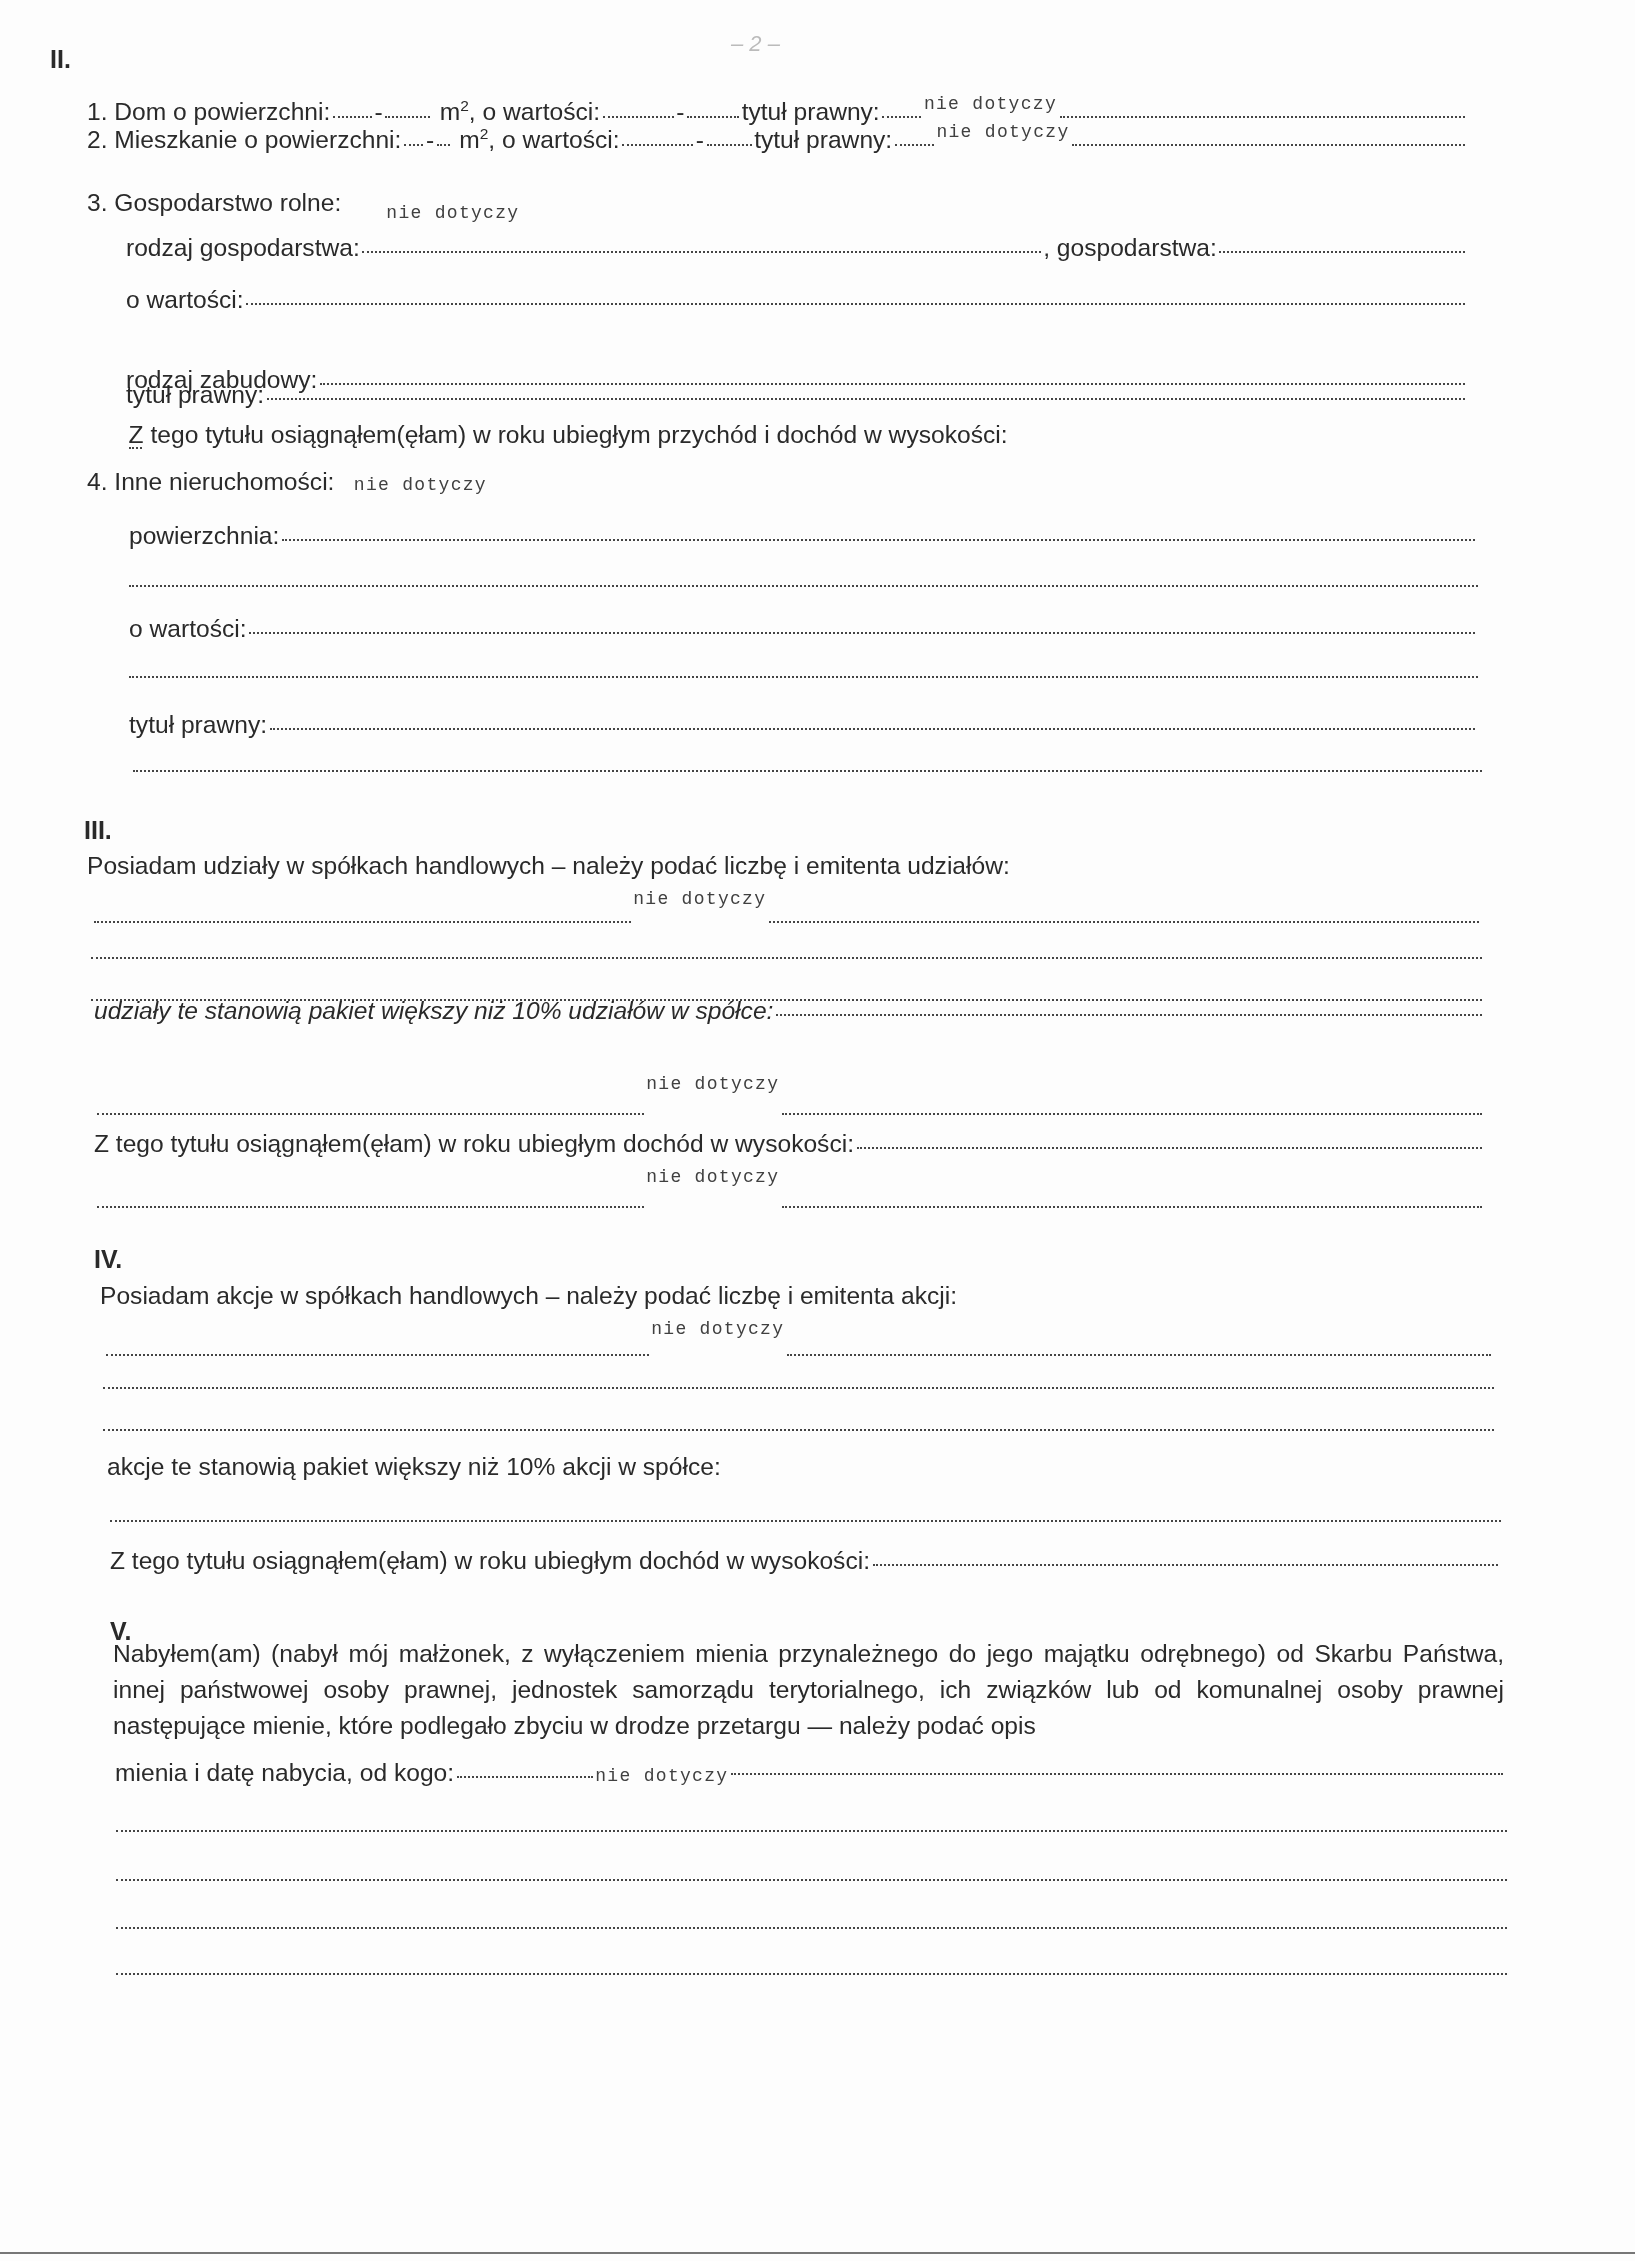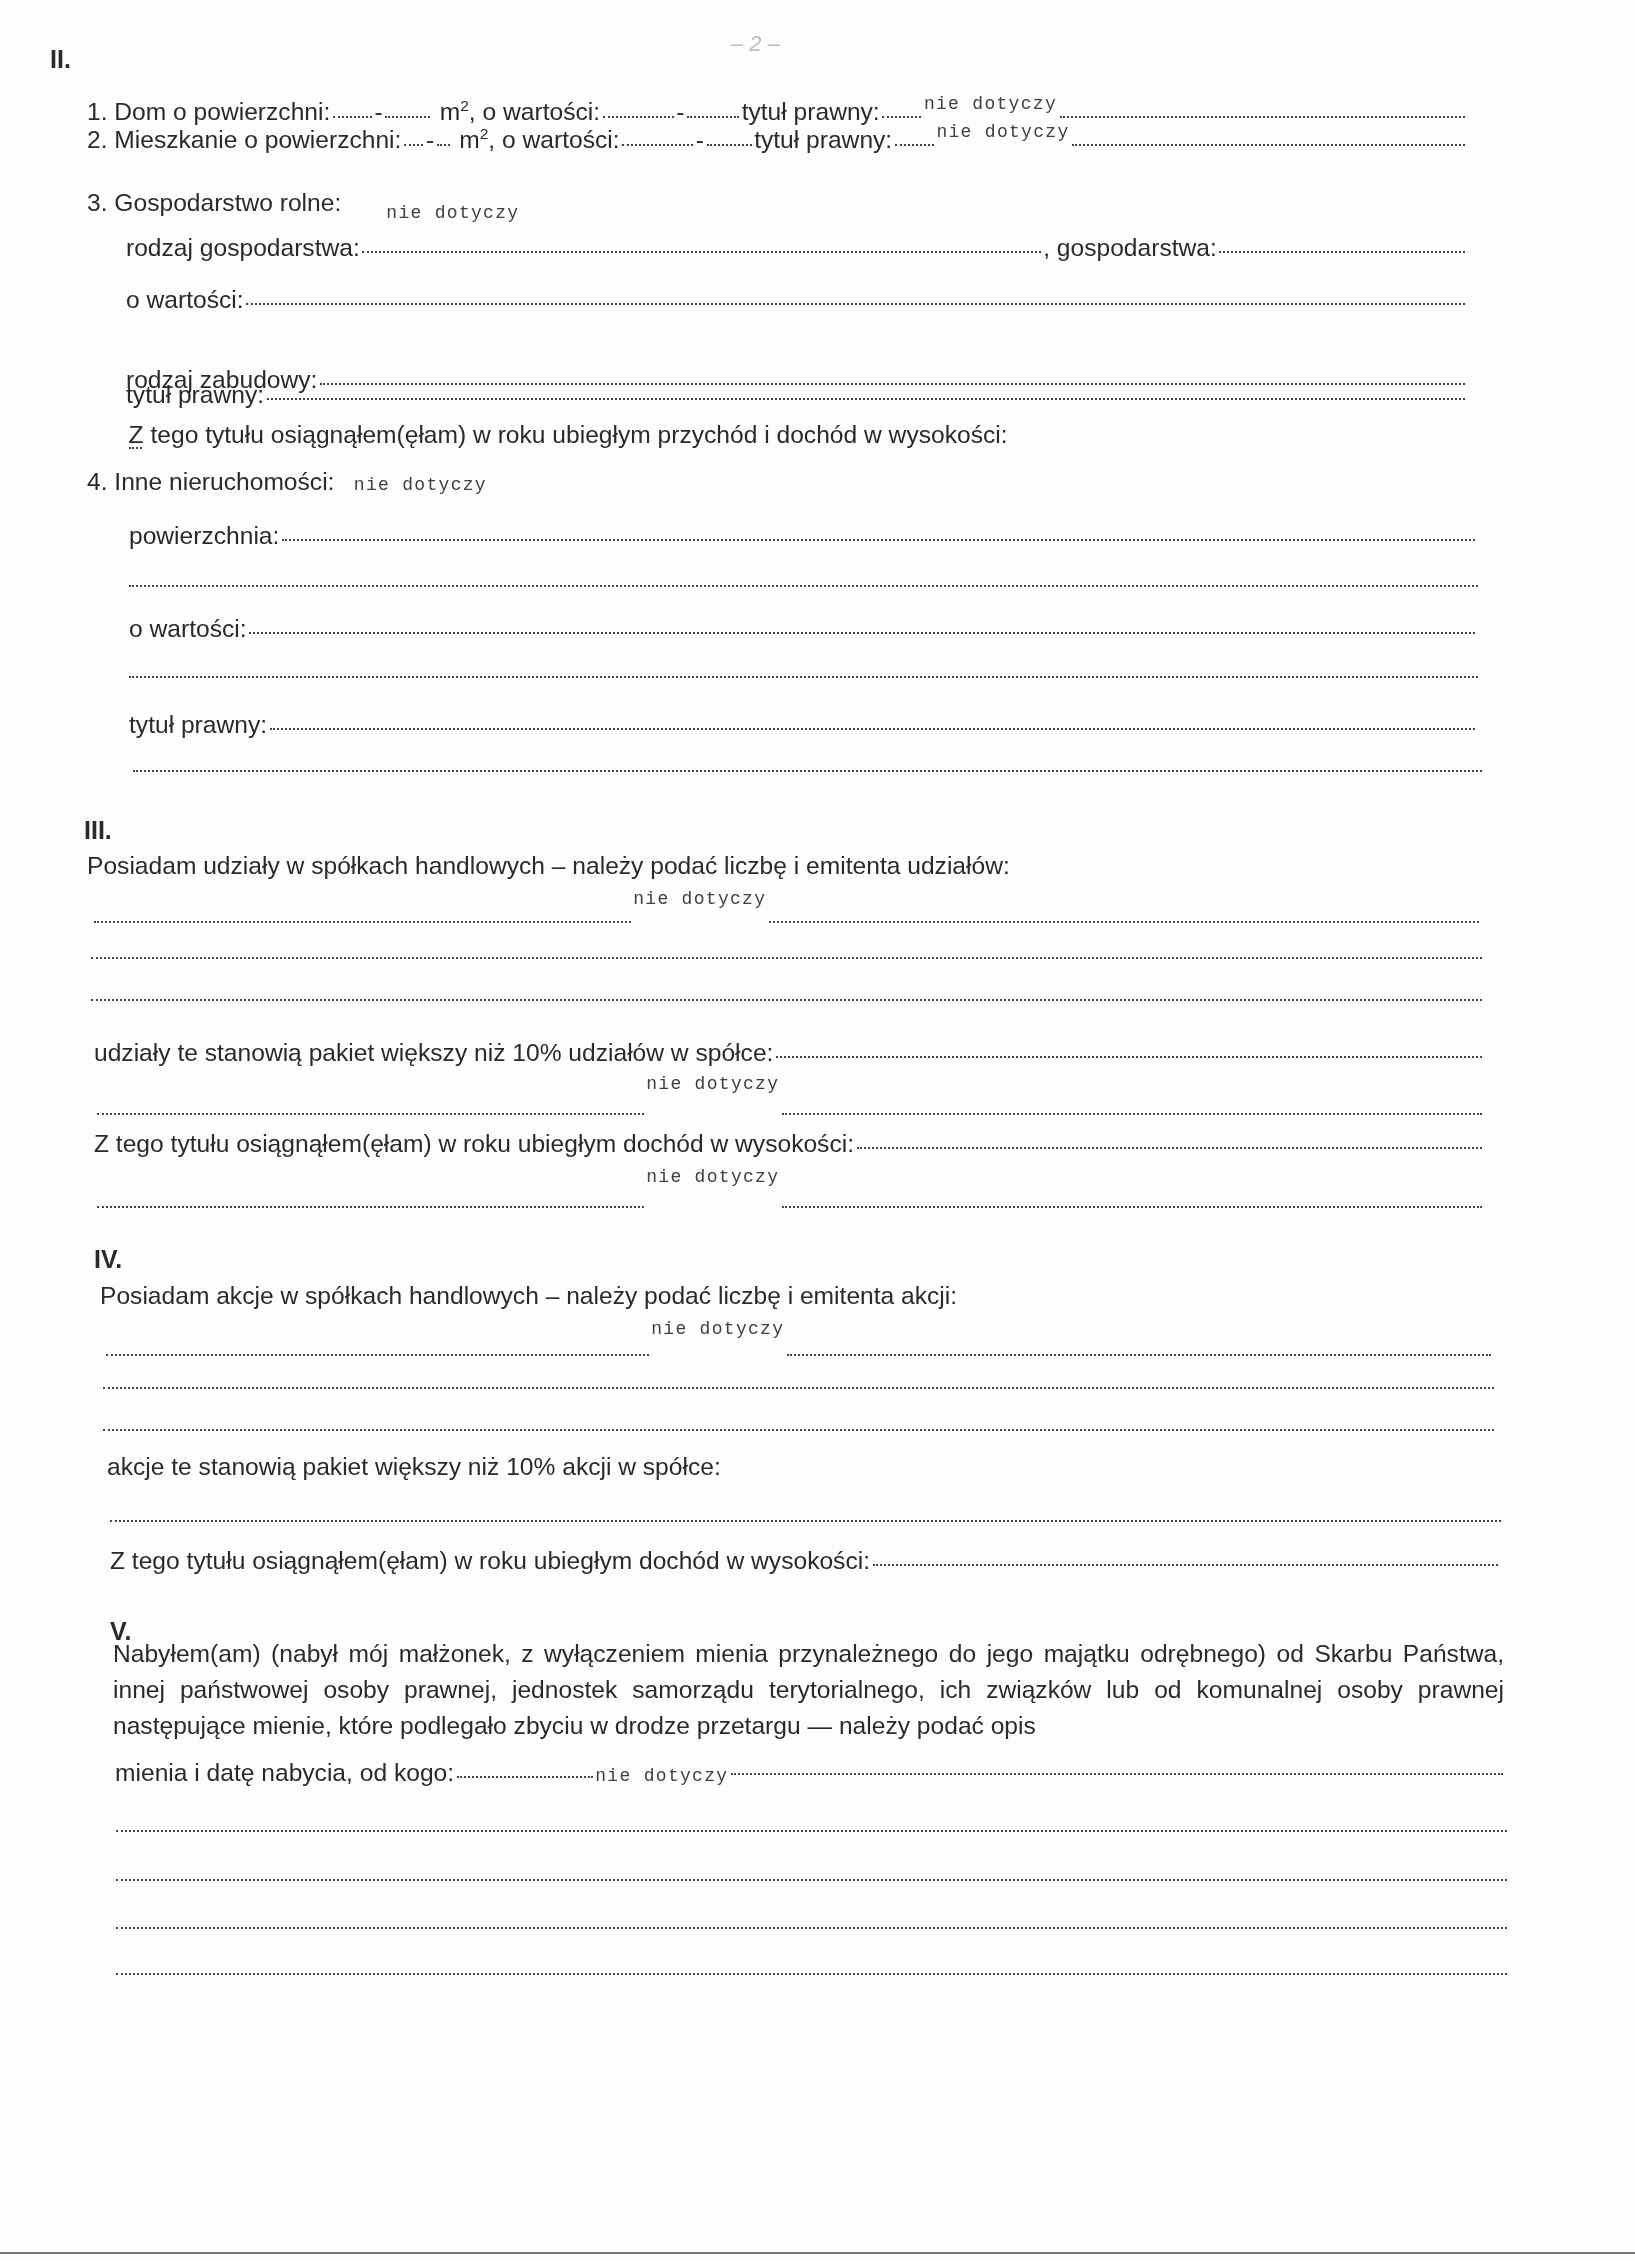--- a/index.html
+++ b/index.html
@@ -129,21 +129,21 @@
   <div class="line" style="left:87px; top:851px;">Posiadam udziały w spółkach handlowych – należy podać liczbę i emitenta udziałów:</div>
 
   <div class="filled" style="left:91px; top:889px; width:1391px;">
     <span class="dots" style="flex:0 0 537px; top:19.4px;"></span>
     <span class="typed">nie dotyczy</span>
     <span class="dots" style="top:19.4px;"></span>
   </div>
   <div class="dotline" style="left:91px; top:957px; width:1391px;"></div>
   <div class="dotline" style="left:91px; top:999px; width:1391px;"></div>
 
-  <div class="line" style="left:94px; top:1038px; width:1391px;">
+  <div class="line" style="left:94px; top:996px; width:1391px;font-style:italic;">
     <span>udziały te stanowią pakiet większy niż 10% udziałów w spółce:</span>
     <span class="dots"></span>
   </div>
   <div class="filled" style="left:94px; top:1074px; width:1391px;">
     <span class="dots" style="flex:0 0 547px; top:26px;"></span>
     <span class="typed">nie dotyczy</span>
     <span class="dots" style="top:26px;"></span>
   </div>
 
   <div class="line" style="left:94px; top:1129px; width:1391px;">

